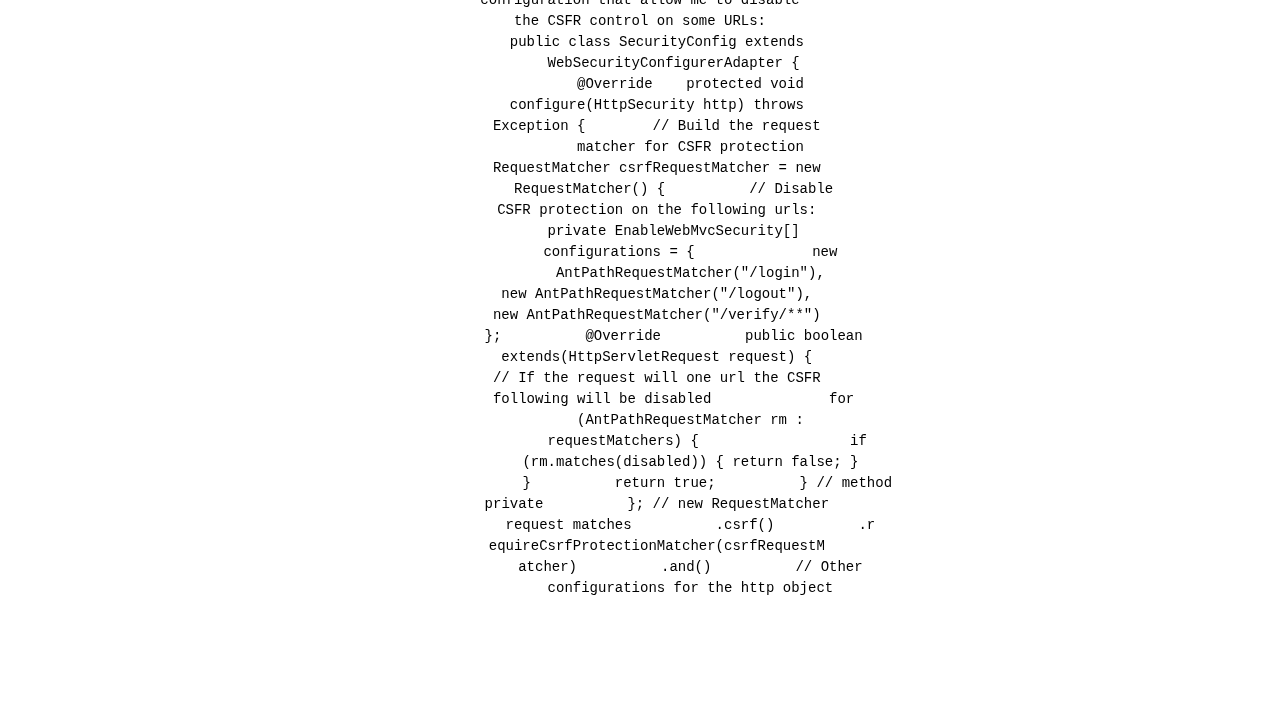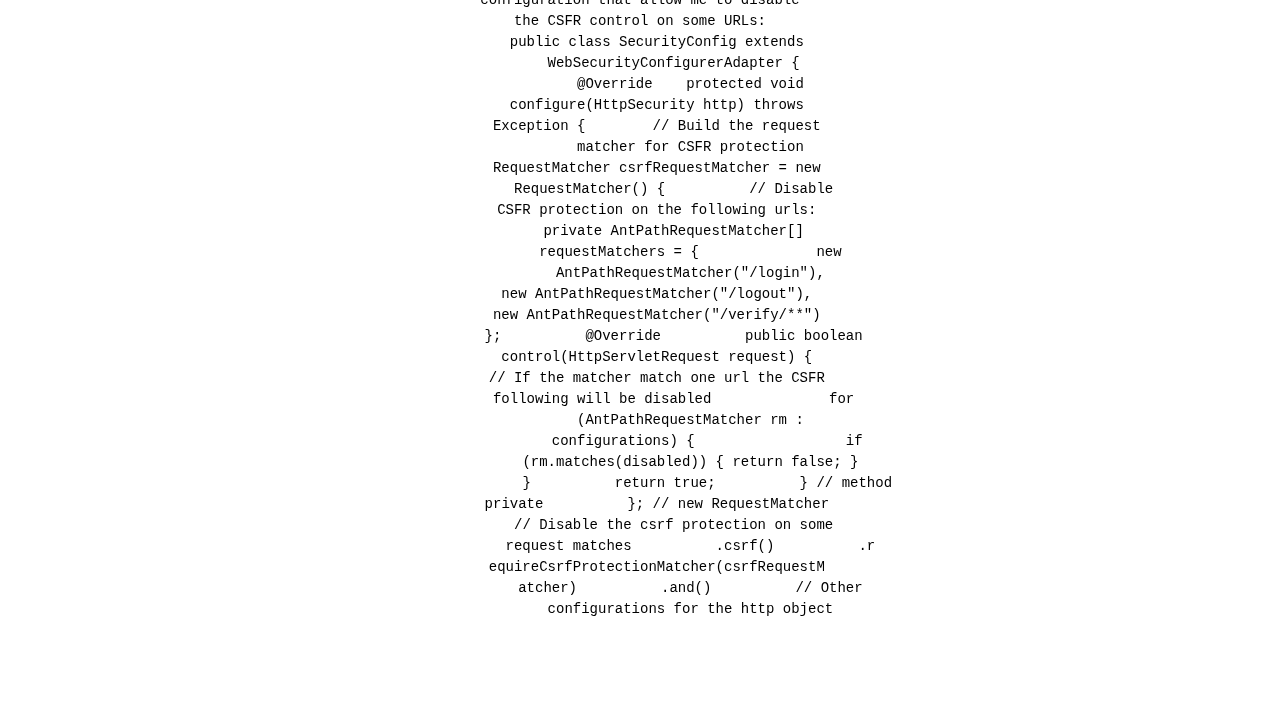--- a/index.html
+++ b/index.html
@@ -47,32 +47,31 @@
     <span class="code-line comment">the CSFR control on some URLs:</span>
     <span class="code-line comment">    public class SecurityConfig extends</span>
     <span class="code-line comment">        WebSecurityConfigurerAdapter {</span>
     <span class="code-line comment">            @Override    protected void</span>
     <span class="code-line comment">    configure(HttpSecurity http) throws</span>
     <span class="code-line comment">    Exception {        // Build the request</span>
     <span class="code-line comment">            matcher for CSFR protection</span>
     <span class="code-line comment">    RequestMatcher csrfRequestMatcher = new</span>
     <span class="code-line comment">        RequestMatcher() {          // Disable</span>
     <span class="code-line comment">    CSFR protection on the following urls:</span>
-    <span class="code-line comment">        private AntPathRequestMatcher[]</span>
-    <span class="code-line comment">            requestMatchers = {              new</span>
+    <span class="code-line comment">        private EnableWebMvcSecurity[]</span>
+    <span class="code-line comment">            configurations = {              new</span>
     <span class="code-line comment">            AntPathRequestMatcher("/login"),</span>
     <span class="code-line comment">    new AntPathRequestMatcher("/logout"),</span>
     <span class="code-line comment">    new AntPathRequestMatcher("/verify/**")</span>
     <span class="code-line comment">        };          @Override          public boolean</span>
-    <span class="code-line comment">    control(HttpServletRequest request) {</span>
-    <span class="code-line comment">    // If the matcher match one url the CSFR</span>
+    <span class="code-line comment">    extends(HttpServletRequest request) {</span>
+    <span class="code-line comment">    // If the request will one url the CSFR</span>
     <span class="code-line comment">        following will be disabled              for</span>
     <span class="code-line comment">            (AntPathRequestMatcher rm :</span>
-    <span class="code-line comment">                configurations) {                  if</span>
+    <span class="code-line comment">                requestMatchers) {                  if</span>
     <span class="code-line comment">            (rm.matches(disabled)) { return false; }</span>
     <span class="code-line comment">                }          return true;          } // method</span>
     <span class="code-line comment">    private          }; // new RequestMatcher</span>
-    <span class="code-line comment">        // Disable the csrf protection on some</span>
     <span class="code-line comment">            request matches          .csrf()          .r</span>
     <span class="code-line comment">    equireCsrfProtectionMatcher(csrfRequestM</span>
     <span class="code-line comment">            atcher)          .and()          // Other</span>
     <span class="code-line comment">            configurations for the http object</span>
   </div>
 
 </body></html>

